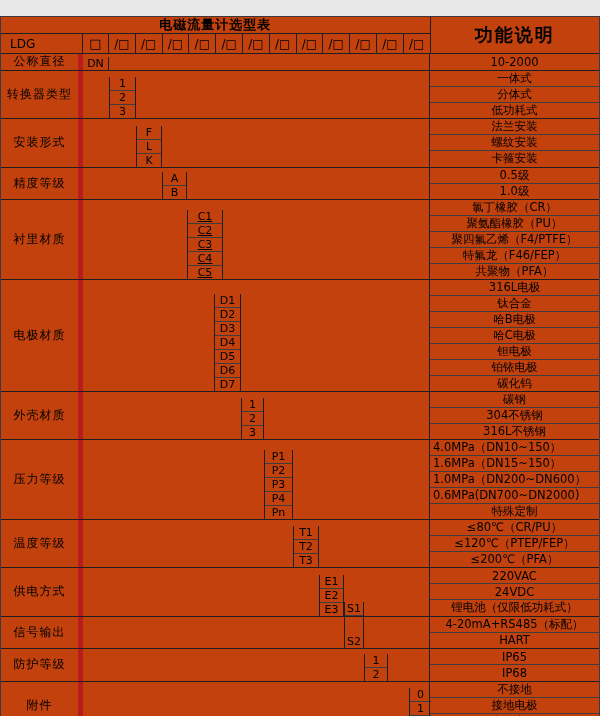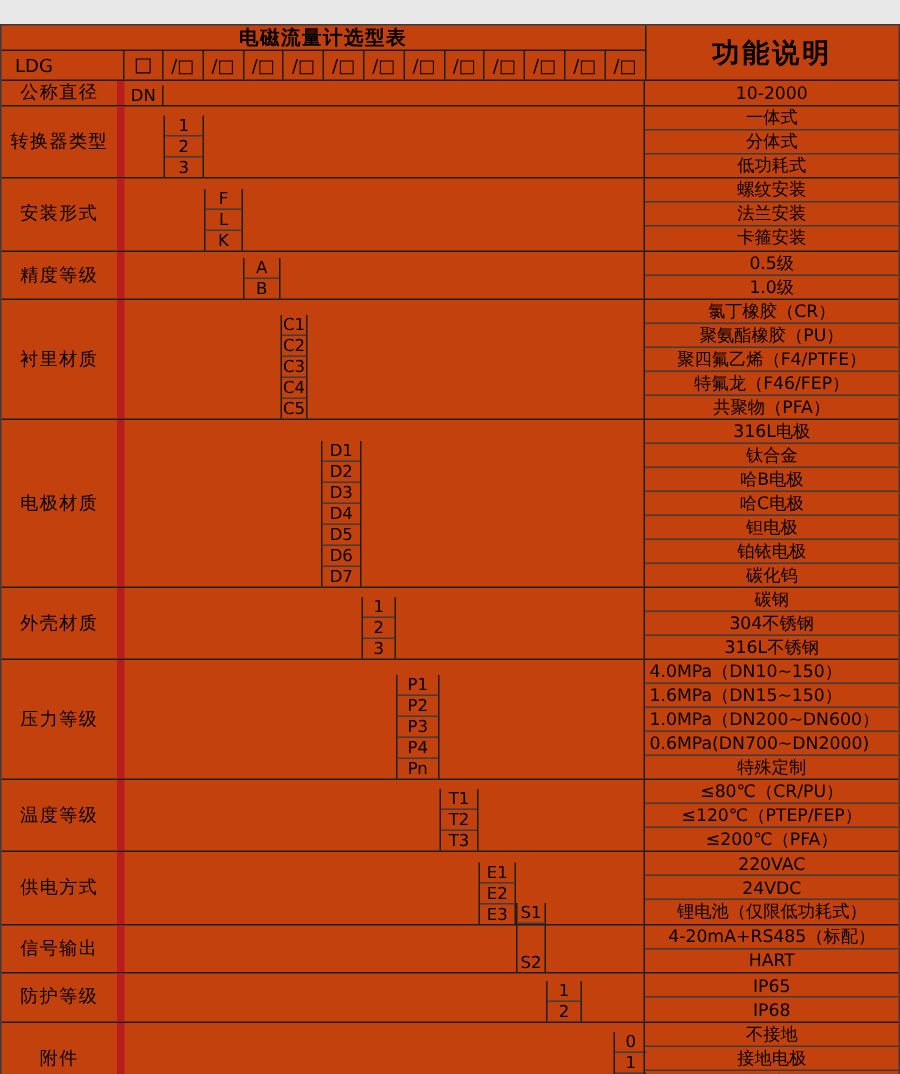--- a/index.html
+++ b/index.html
@@ -118,22 +118,22 @@
       <div class="mid">
           <div class="sp" style="width: 53px;"></div>
           <div class="codes" style="width: 26px;">
             <div class="ccell">F</div>
             <div class="ccell">L</div>
             <div class="ccell">K</div>
           </div>
           <div class="fill"></div>
         </div>
       <div class="vals">
+          <div class="vcell">法兰安装</div>
           <div class="vcell">螺纹安装</div>
-          <div class="vcell">法兰安装</div>
           <div class="vcell">卡箍安装</div>
         </div>
     </div>
     <div class="band" style="flex-grow:2">
       <div class="cat">精度等级</div>
       <div class="mid">
           <div class="sp" style="width: 79px;"></div>
           <div class="codes" style="width: 25px;">
             <div class="ccell">A</div>
             <div class="ccell">B</div>
@@ -142,21 +142,21 @@
         </div>
       <div class="vals">
           <div class="vcell">0.5级</div>
           <div class="vcell">1.0级</div>
         </div>
     </div>
     <div class="band" style="flex-grow:5">
       <div class="cat">衬里材质</div>
       <div class="mid">
           <div class="sp" style="width: 104px;"></div>
-          <div class="codes" style="width: 18px;">
+          <div class="codes" style="width: 36px; text-decoration: underline;">
             <div class="ccell">C1</div>
             <div class="ccell">C2</div>
             <div class="ccell">C3</div>
             <div class="ccell">C4</div>
             <div class="ccell">C5</div>
           </div>
           <div class="fill"></div>
         </div>
       <div class="vals">
           <div class="vcell">氯丁橡胶（CR）</div>

